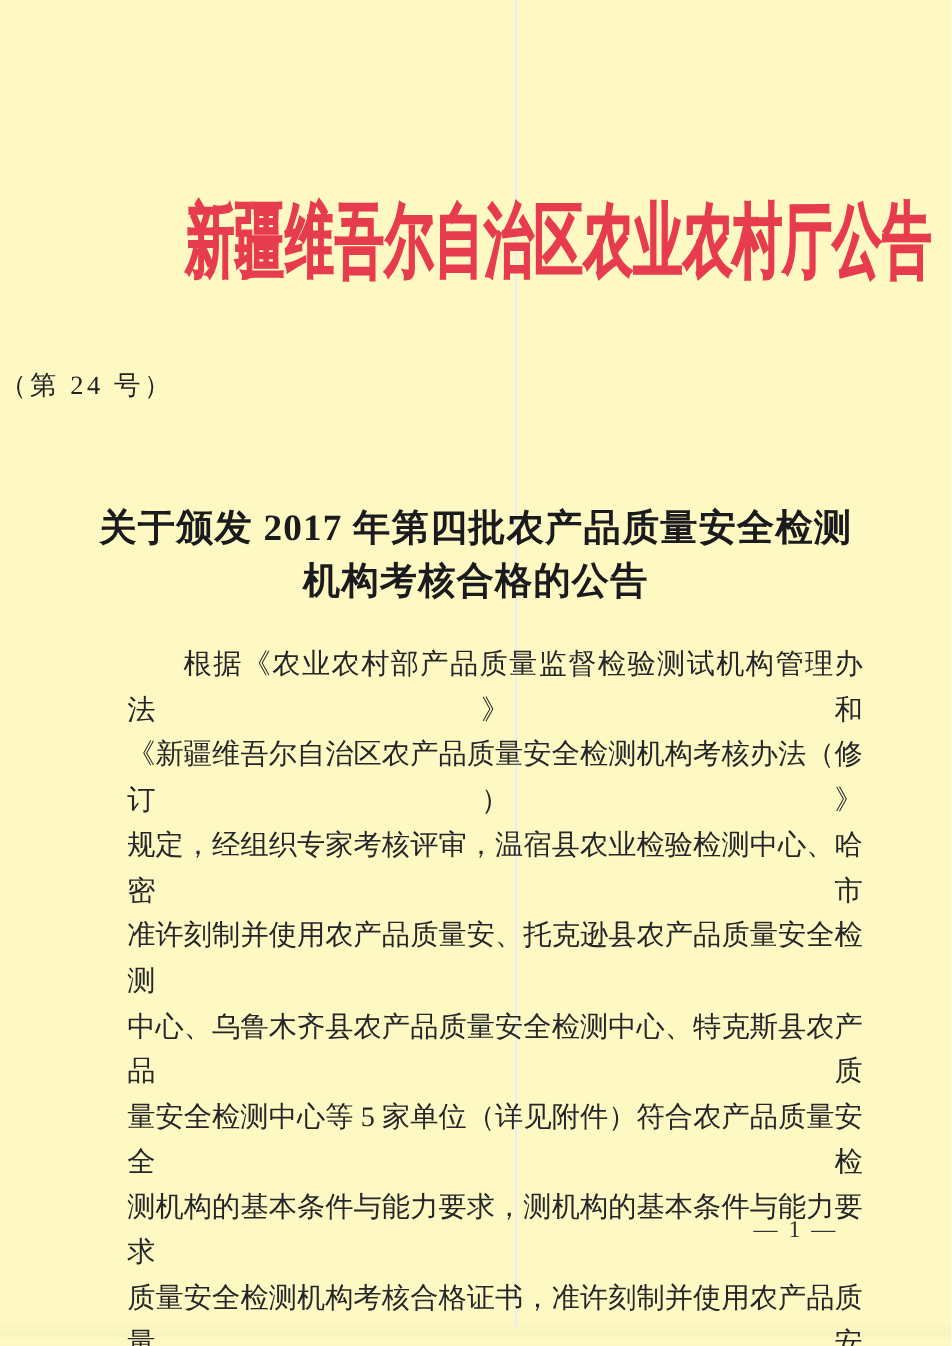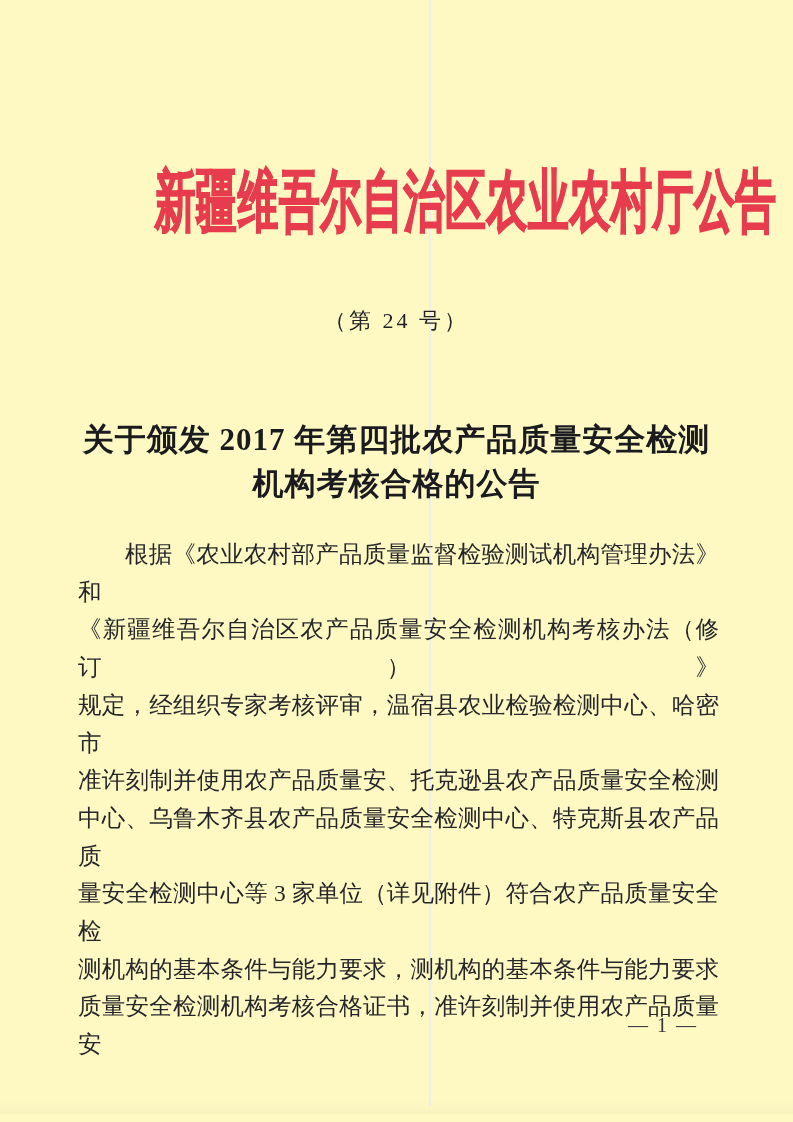--- a/index.html
+++ b/index.html
@@ -48,21 +48,20 @@
     letter-spacing: 1px;
     transform: scaleX(0.61);
     transform-origin: 50% 50%;
     -webkit-text-stroke: 1.5px #e73c4e;
   }
   .issue-number {
     position: absolute;
     top: 306px;
     left: 0;
     width: 793px;
-    text-align: center;
     font-size: 22px;
     letter-spacing: 3px;
     color: #222226;
   }
   .doc-heading {
     position: absolute;
     top: 418px;
     left: 0;
     width: 793px;
     text-align: center;
@@ -78,20 +77,21 @@
     left: 78px;
     width: 641px;
     font-size: 23.5px;
     line-height: 37.7px;
     color: #26262a;
   }
   .body-line {
     text-align: justify;
     text-align-last: justify;
     white-space: normal;
+    margin-left: 28px;
   }
   .body-line.indent {
     text-indent: 2em;
   }
   .page-number {
     position: absolute;
     top: 1014px;
     left: 563px;
     width: 200px;
     text-align: center;
@@ -115,21 +115,21 @@
     <div>关于颁发 2017 年第四批农产品质量安全检测</div>
     <div>机构考核合格的公告</div>
   </div>
 
   <div class="doc-body">
     <div class="body-line indent">根据《农业农村部产品质量监督检验测试机构管理办法》和</div>
     <div class="body-line">《新疆维吾尔自治区农产品质量安全检测机构考核办法（修订）》</div>
     <div class="body-line">规定，经组织专家考核评审，温宿县农业检验检测中心、哈密市</div>
     <div class="body-line">准许刻制并使用农产品质量安、托克逊县农产品质量安全检测</div>
     <div class="body-line">中心、乌鲁木齐县农产品质量安全检测中心、特克斯县农产品质</div>
-    <div class="body-line">量安全检测中心等 3 家单位（详见附件）符合农产品质量安全检</div>
+    <div class="body-line">量安全检测中心等 5 家单位（详见附件）符合农产品质量安全检</div>
     <div class="body-line">测机构的基本条件与能力要求，测机构的基本条件与能力要求</div>
     <div class="body-line">质量安全检测机构考核合格证书，准许刻制并使用农产品质量安</div>
 
   </div>
 
   <div class="page-number">— 1 —</div>
 
   <div class="bottom-shade"></div>
 
 </div>

